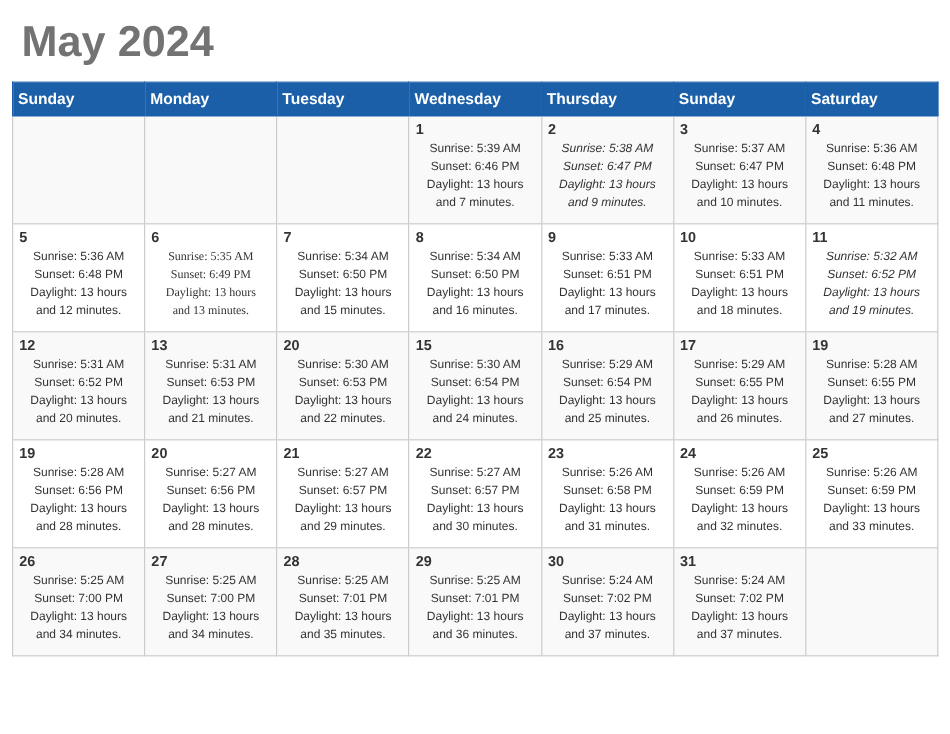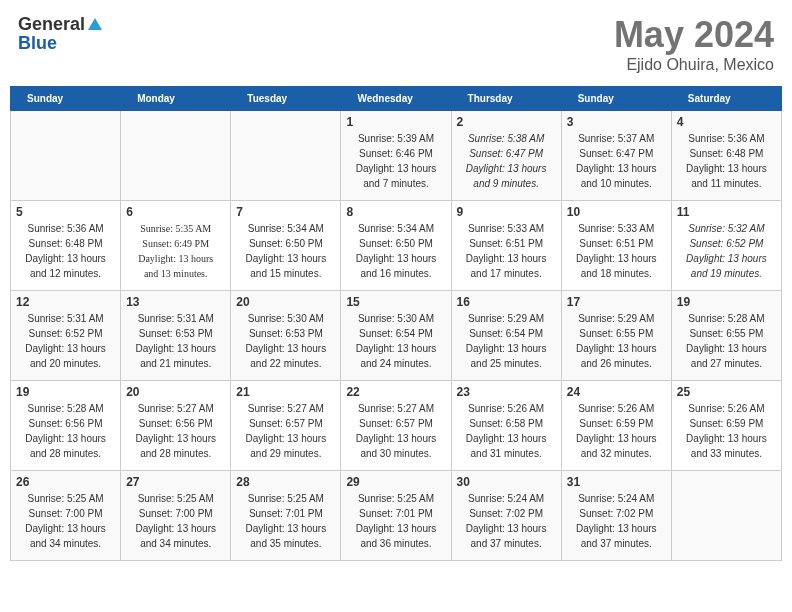--- a/index.html
+++ b/index.html
@@ -41,22 +41,22 @@
     table {
       width: 100%;
       border-collapse: collapse;
       table-layout: fixed;
     }
     thead tr {
       background-color: #1a5fa8;
       color: #fff;
     }
     thead th {
-      padding: 6px 16px;
-      font-size: 10px;
+      padding: 6px 4px;
+      font-size: 13px;
       font-weight: bold;
       text-align: left;
       border: 1px solid #1a5fa8;
     }
     tbody tr {
       border: 1px solid #ccc;
     }
     tbody td {
       vertical-align: top;
       padding: 4px 5px;
@@ -78,30 +78,22 @@
       font-size: 10px;
       line-height: 1.5;
       color: #333;
       text-align: center;
     }
   </style>
 </head>
 <body>
 
 <div class="header">
-  <div class="logo">
-    <div class="logo-top-row">
-      <span style="font-size:18px;font-weight:bold;color:#333;">General</span>
-      <span style="display:inline-block;margin-left:3px;width:0;height:0;border-left:7px solid transparent;border-right:7px solid transparent;border-bottom:12px solid #2a9fd6;vertical-align:middle;position:relative;top:-1px;"></span>
-    </div>
-    <span style="font-size:18px;font-weight:bold;color:#1a5fa8;margin-top:-2px;">Blue</span>
-  </div>
   <div class="title-block">
     <div class="month-title">May 2024</div>
-    <div class="location">Ejido Ohuira, Mexico</div>
   </div>
 </div>
 
 <table>
   <thead>
     <tr>
     <th>Sunday</th>
         <th>Monday</th>
         <th>Tuesday</th>
         <th>Wednesday</th>

